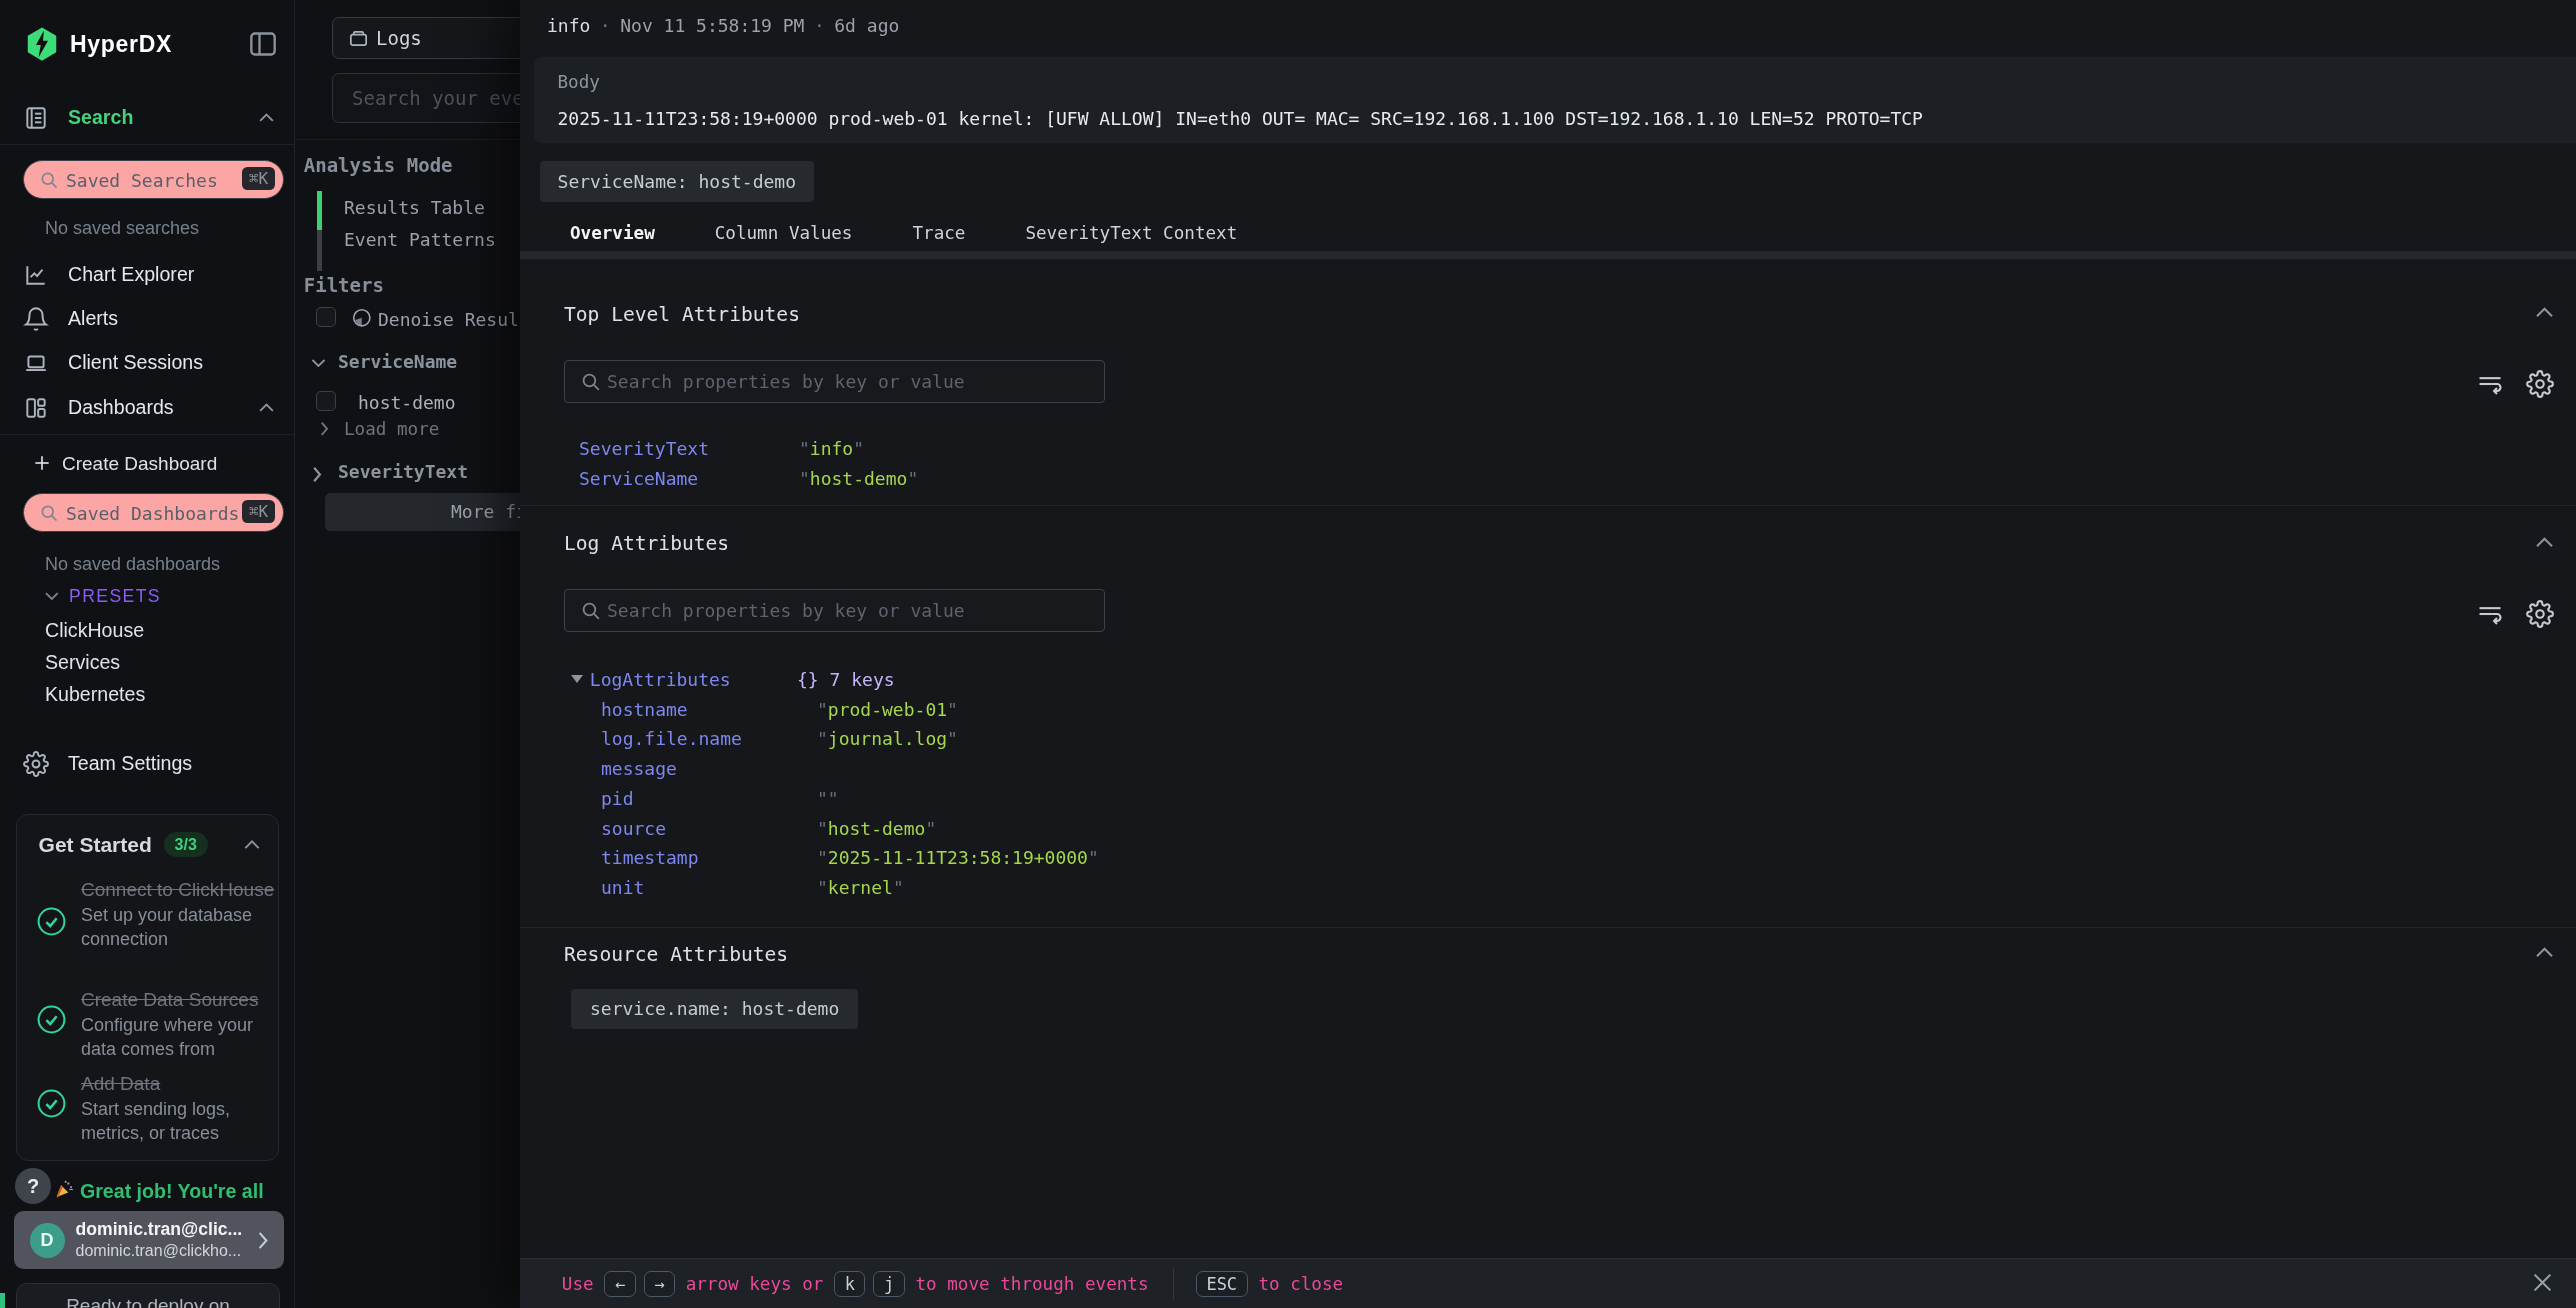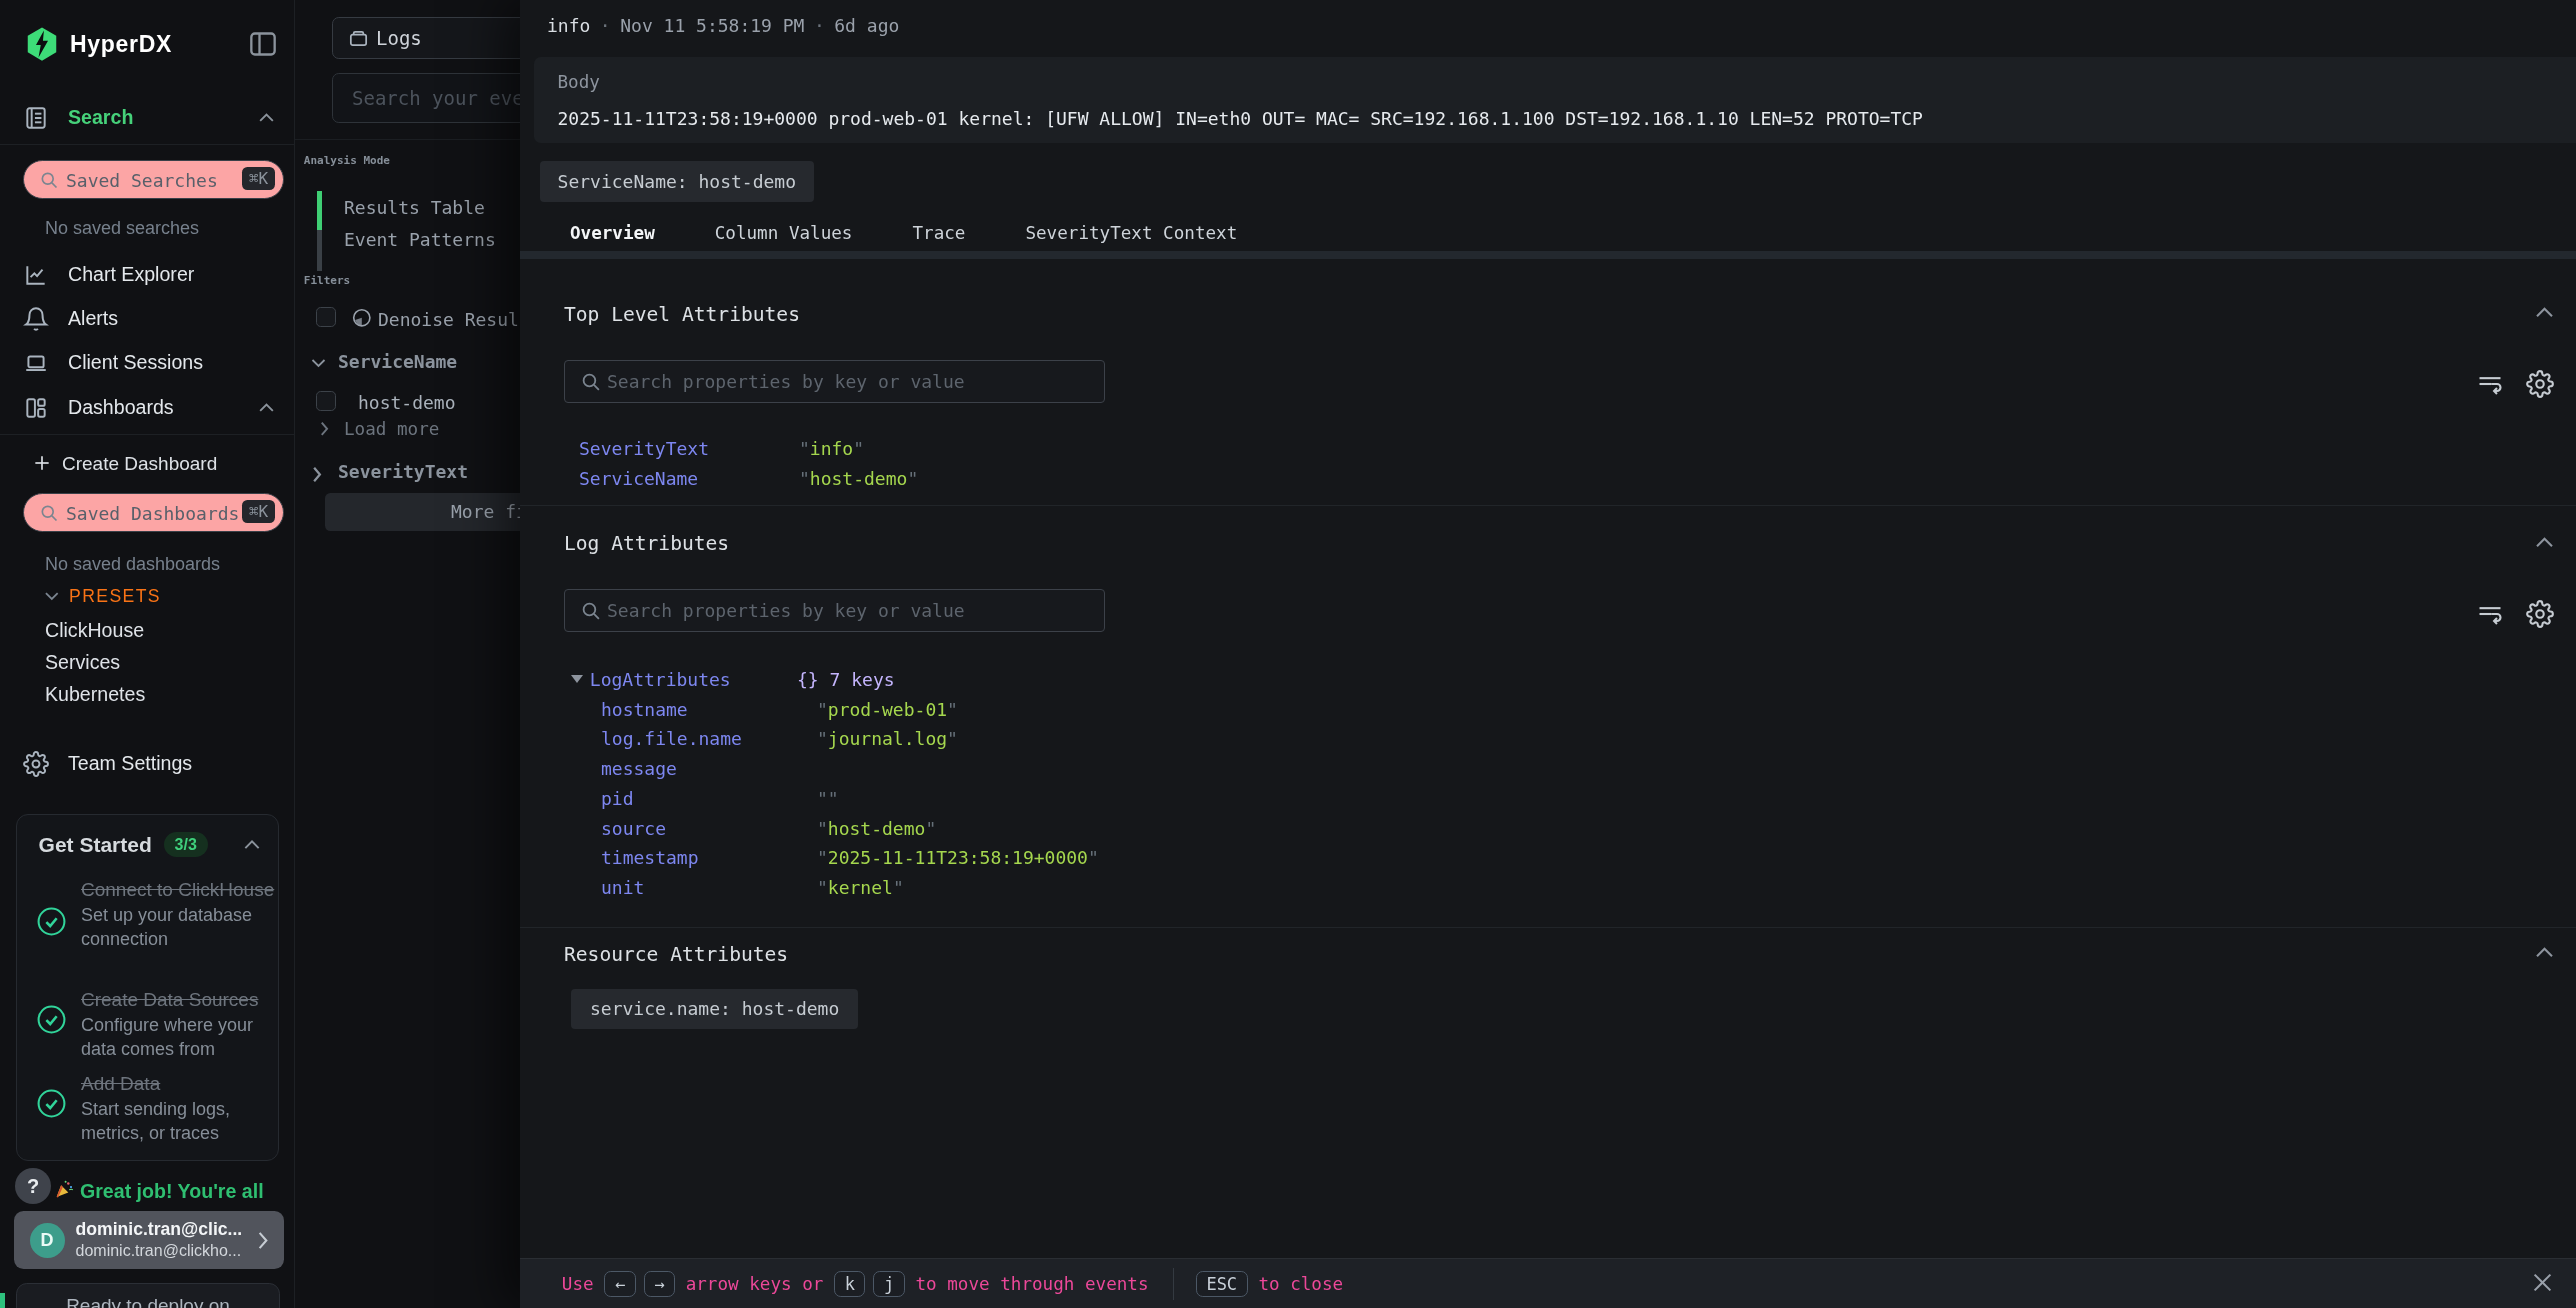--- a/index.html
+++ b/index.html
@@ -32,21 +32,21 @@
     padding:2px 6.8px; font-size:16px; color:#8b939c; }
 
   .muted-note { position:absolute; left:45px; font-size:18px; color:#76808c; }
 
   .create-dash { position:absolute; left:32px; width:257px; height:30px; cursor:pointer; }
   .create-dash .plus { position:absolute; left:0; top:2.7px; }
   .create-dash .cdlabel { position:absolute; left:30px; top:3.4px; font-size:19px; color:#dde1e6; }
 
   .presets-row { position:absolute; left:43px; height:24px; cursor:pointer; }
   .presets-row .pchev { position:absolute; left:0; top:5.4px; }
-  .presets-row .plabel { position:absolute; left:26px; top:1.4px; font-size:17.6px; letter-spacing:1.4px; color:#f97316; }
+  .presets-row .plabel { position:absolute; left:26px; top:1.4px; font-size:17.6px; letter-spacing:1.4px; color:#8b5cf6; }
   .preset-item { position:absolute; left:45px; font-size:19.6px; color:#dfe3e8; cursor:pointer; }
 
   
   .gs-card { position:absolute; left:16px; top:814px; width:263px; height:347px;
     border:1.4px solid #262a30; border-radius:12px; background:#131519; }
   .gs-head { position:absolute; left:21.6px; top:17.6px; width:223px; height:32px; }
   .gs-title { font-size:21px; font-weight:bold; color:#d6dade; }
   .gs-badge { display:inline-block; margin-left:12px; background:#15301f; color:#3fd07c;
     font-weight:bold; font-size:16px; border-radius:15px; padding:3.4px 10.8px; position:relative; top:-2px; }
   .gs-chev { position:absolute; right:0; top:5.4px; }
@@ -80,21 +80,21 @@
     background:#101114; }
   .filters-inner { position:relative; width:554px; height:1308px; }
   .logs-select { position:absolute; left:37px; top:17px; width:473px; height:42px;
     border:1.4px solid #363b42; border-radius:6.8px; background:#15171b; cursor:pointer; }
   .logs-select .licon { position:absolute; left:13.5px; top:8.8px; }
   .logs-select .llabel { position:absolute; left:43px; top:8.8px; font-size:19px; color:#ced3d9; }
   .event-search { position:absolute; left:37px; top:73px; width:473px; height:50px;
     border:1.4px solid #2e3339; border-radius:6.8px; background:#121418; }
   .event-search .eph { position:absolute; left:19px; top:13px; font-size:19px; color:#4c535c; }
   .f-divider { position:absolute; left:0; top:139px; width:554px; height:1.4px; background:#1b1e22; }
-  .f-label { position:absolute; left:8.8px; font-size:11px; font-weight:bold; color:#868f99; }
+  .f-label { position:absolute; left:8.8px; font-size:19px; font-weight:bold; color:#868f99; }
   .mode-track { position:absolute; left:22px; top:191px; width:4.7px; height:80px; background:#3a4046; }
   .mode-track .active-seg { position:absolute; left:0; top:0; width:4.7px; height:39px; background:#3fcf74; }
   .mode-item { position:absolute; left:49px; font-size:18px; color:#99a1ab; cursor:pointer; }
   .chk { position:absolute; width:20px; height:20px; border:1.4px solid #3c4249; border-radius:4.7px; background:#16181c; cursor:pointer; }
   .f-row-label { position:absolute; font-size:18px; color:#99a1ab; cursor:pointer; }
   .f-group { position:absolute; font-size:18px; font-weight:bold; color:#8b939d; cursor:pointer; }
   .more-btn { position:absolute; left:30px; top:493px; width:365px; height:38px;
     background:#24272c; border-radius:5.4px; cursor:pointer; }
   .more-btn span { position:absolute; left:126px; top:8px; font-size:18px; color:#9aa2ac; }
 

